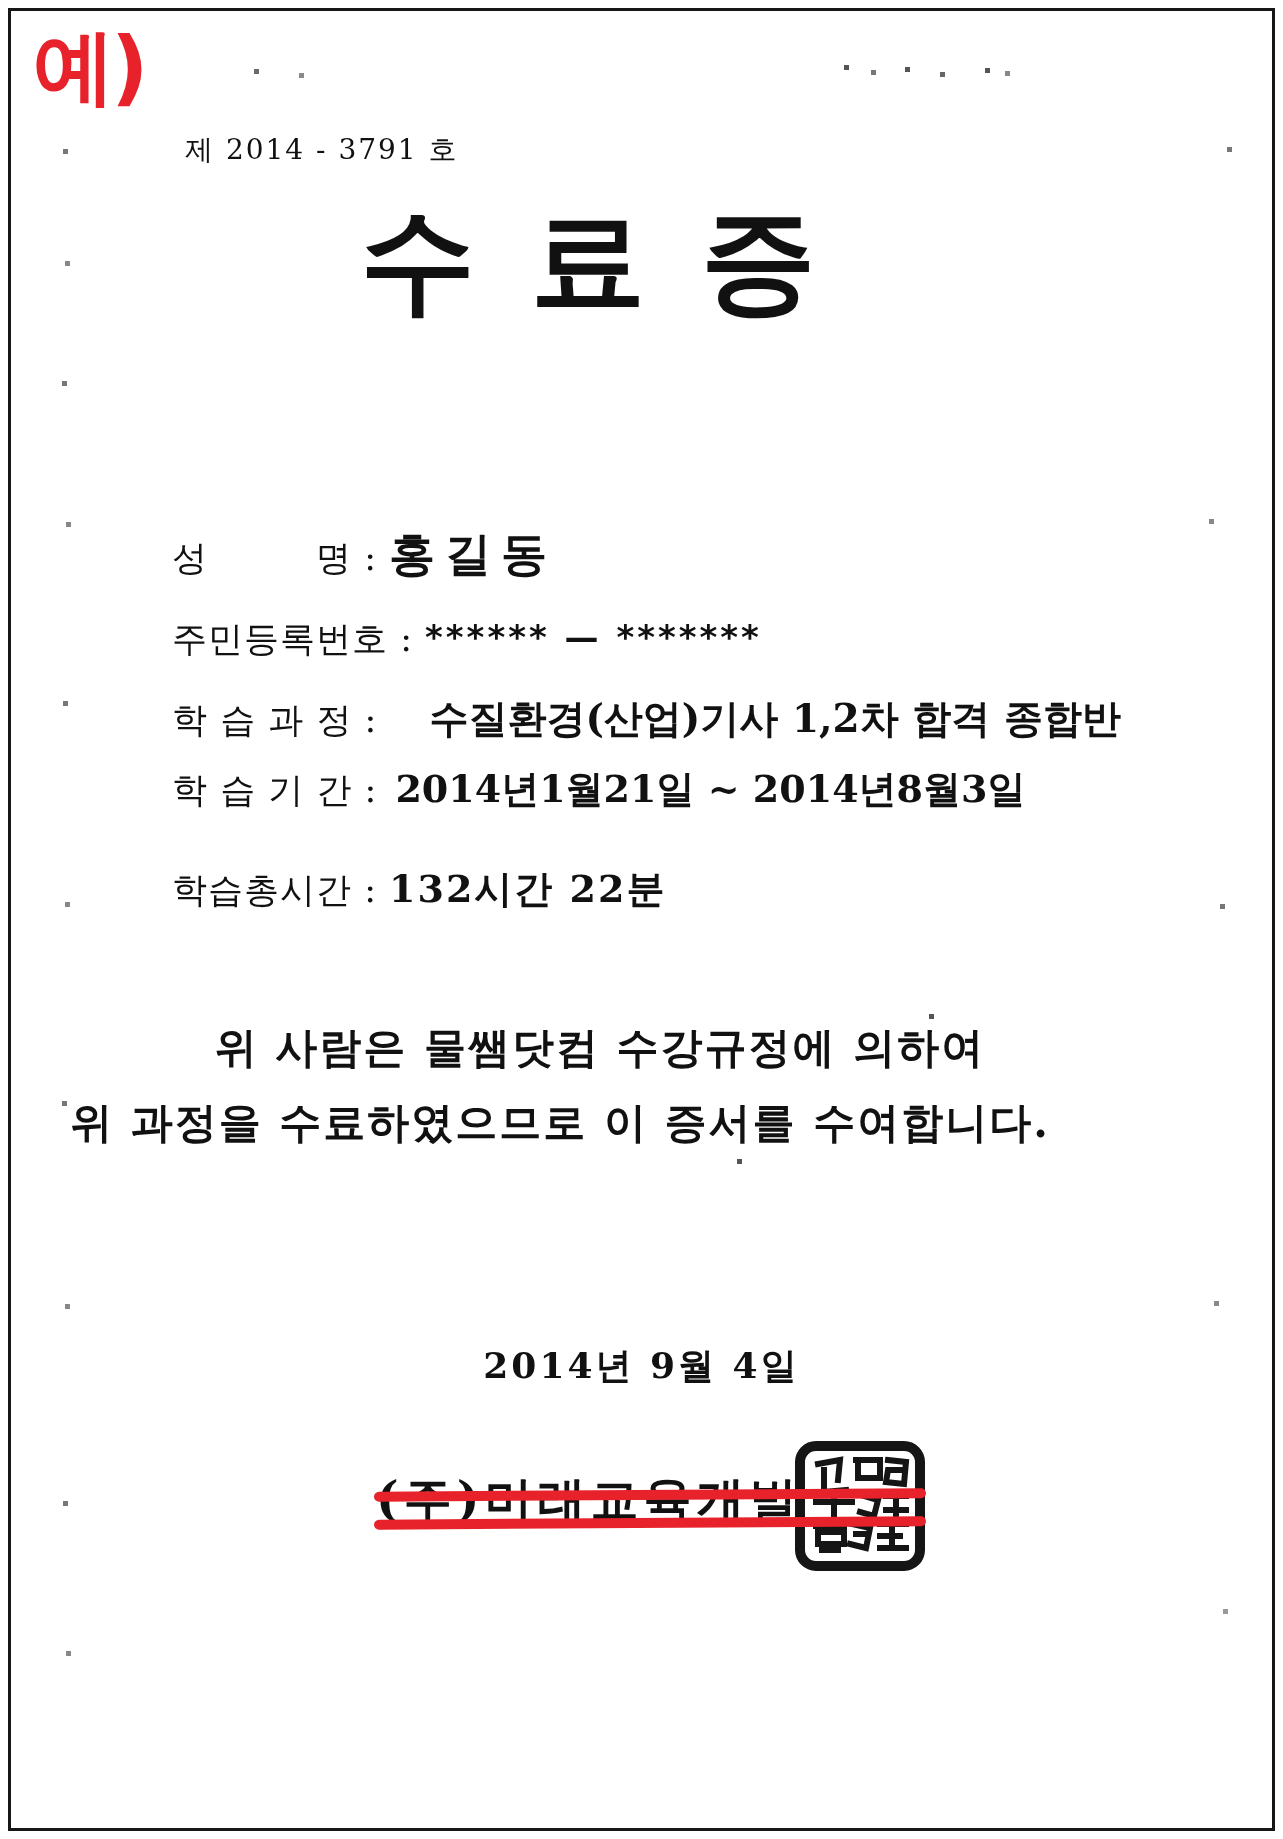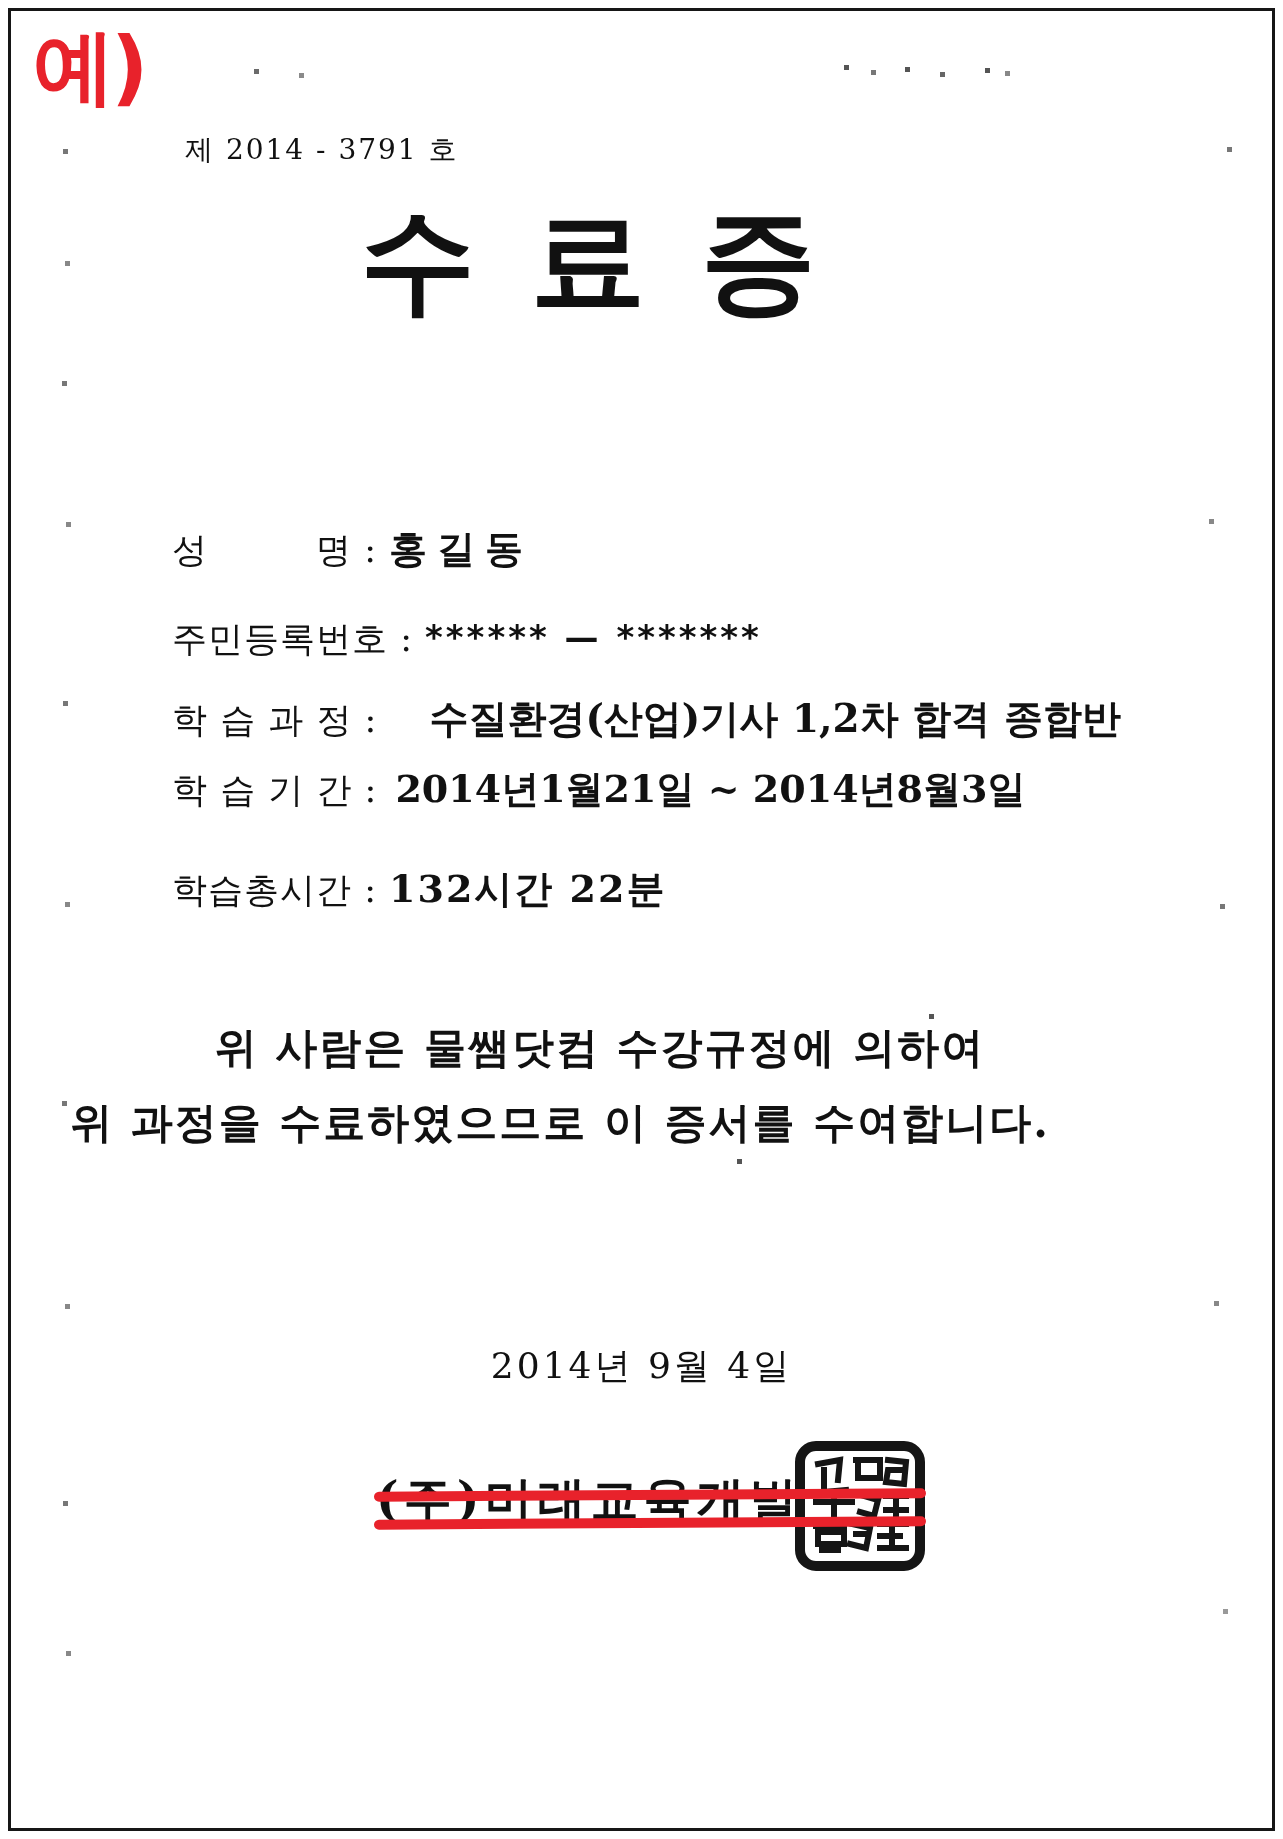--- a/index.html
+++ b/index.html
@@ -53,39 +53,39 @@
     display:flex;align-items:baseline;
     white-space:pre;
   }
   .flabel{
     font-size:35px;letter-spacing:1px;white-space:pre;
   }
   .fvalue{
     font-size:38px;font-weight:700;white-space:pre;
   }
   .row-name{top:524px;}
-  .row-name .fvalue{font-size:38px;letter-spacing:10px;text-align:right;}
+  .row-name .fvalue{font-size:46px;letter-spacing:10px;text-align:right;}
   .row-rrn{top:616px;}
   .row-rrn .fvalue{font-size:40px;letter-spacing:3px;font-family:"DejaVu Sans","Liberation Sans",sans-serif;font-size:34px;position:relative;top:-2px;}
   .row-course{top:692px;gap:40px;}
   .row-course .fvalue{font-size:39px;}
   .row-period{top:764px;}
   .row-period .fvalue{font-size:38px;margin-left:6px;}
   .row-total{top:864px;}
   .row-total .fvalue{font-size:38px;letter-spacing:2px;}
   .body-line{
     position:absolute;left:0;width:1120px;margin:0;
     text-align:center;
     font-size:42px;font-weight:700;letter-spacing:2px;
   }
   .line1{top:1020px;padding-left:40px;}
   .line2{top:1095px;}
   .date{
     position:absolute;left:0;top:1342px;width:1283px;
-    text-align:center;font-size:36px;letter-spacing:3px;
+    text-align:center;font-size:36px;letter-spacing:3px;font-weight:bold;
   }
   .issuer{
     position:absolute;left:376px;top:1468px;
     font-size:48px;font-weight:700;letter-spacing:5px;
     z-index:1;
   }
   .seal{
     position:absolute;left:794px;top:1440px;
     width:132px;height:132px;z-index:2;
     background:#ffffff;

